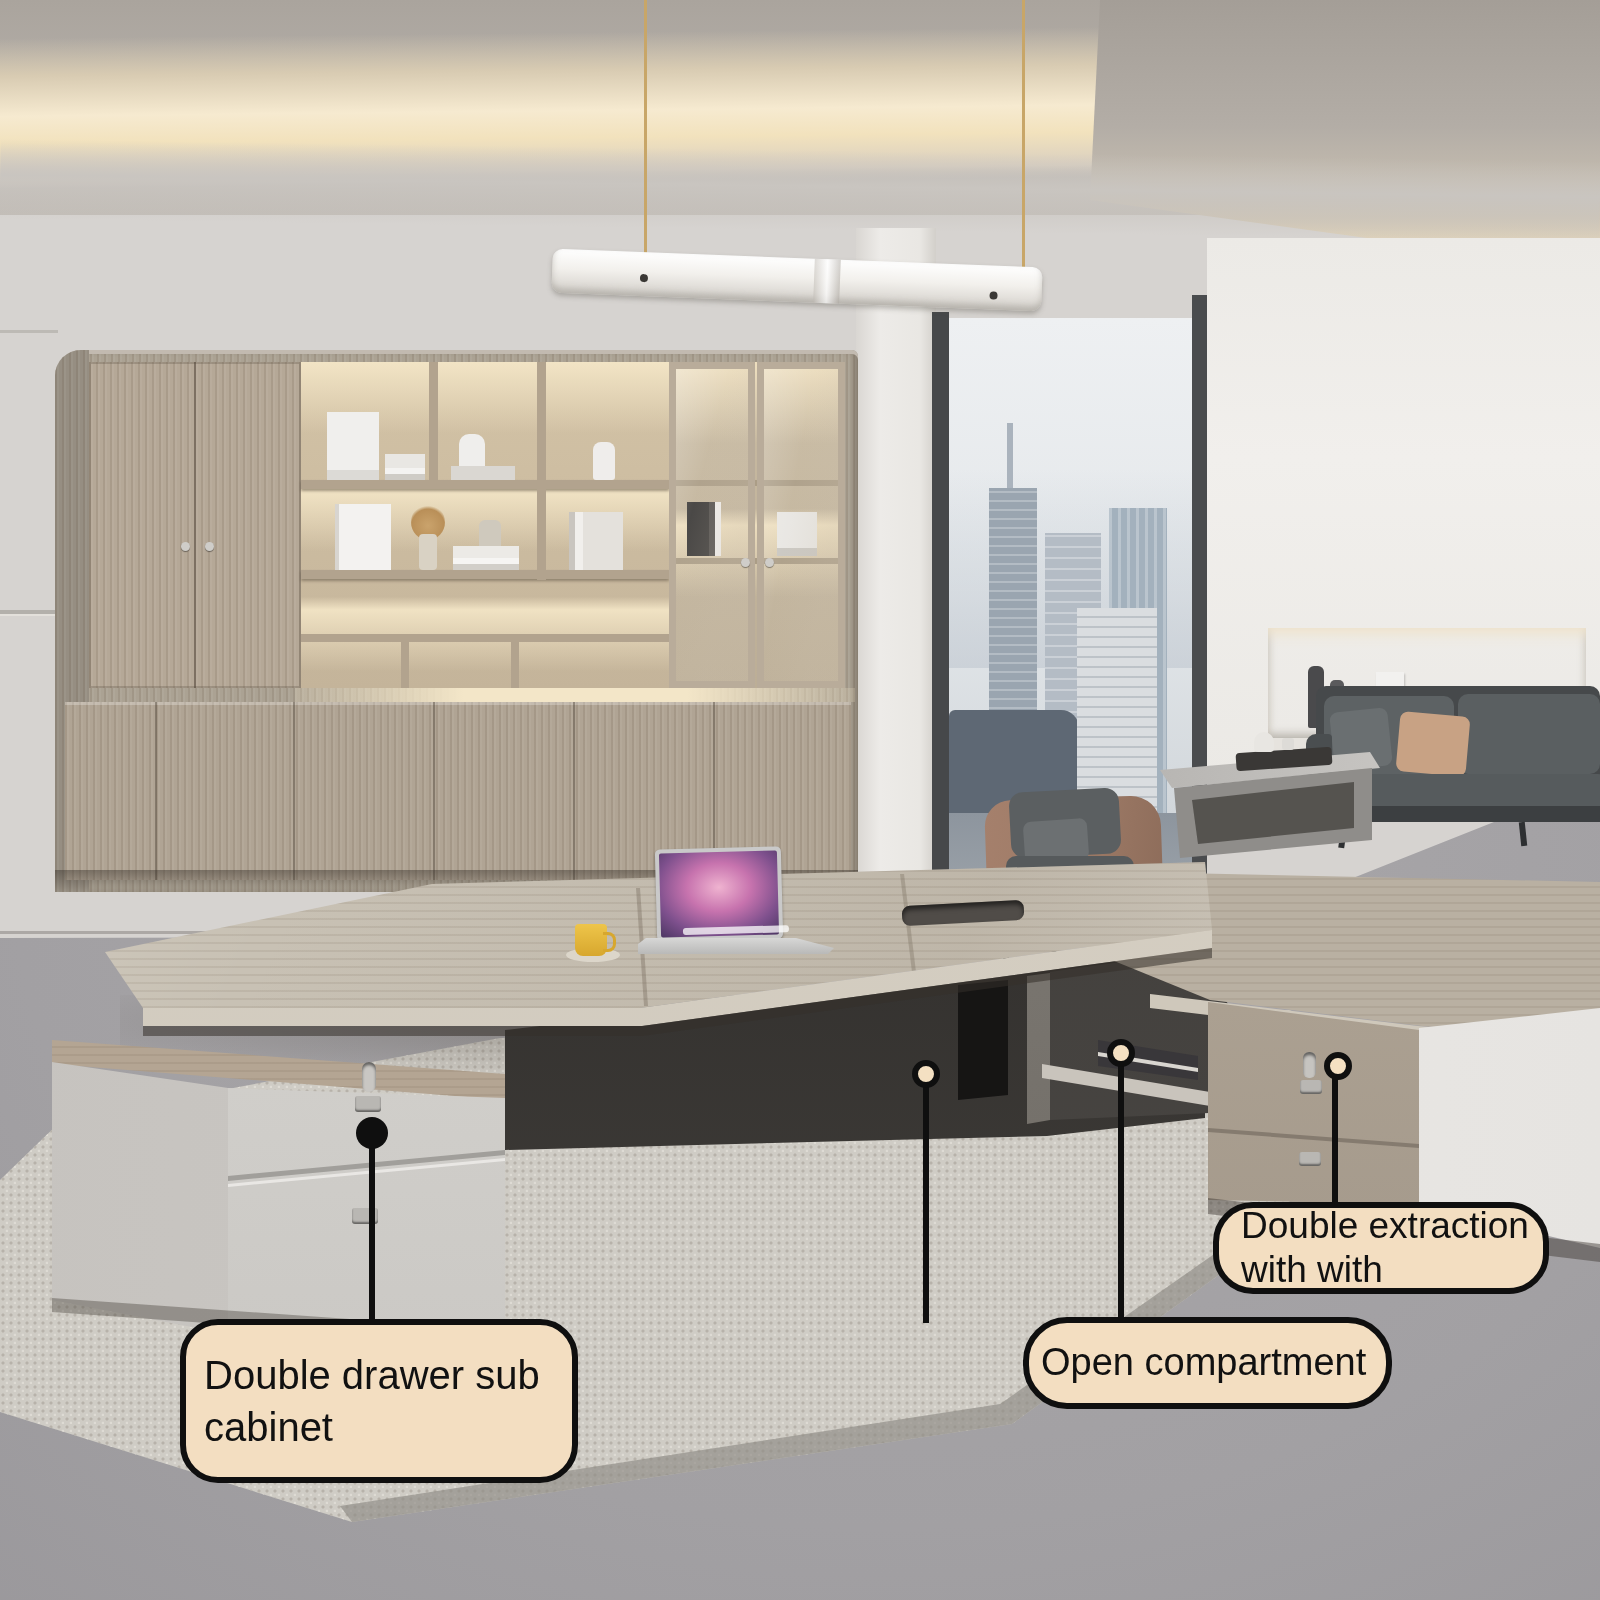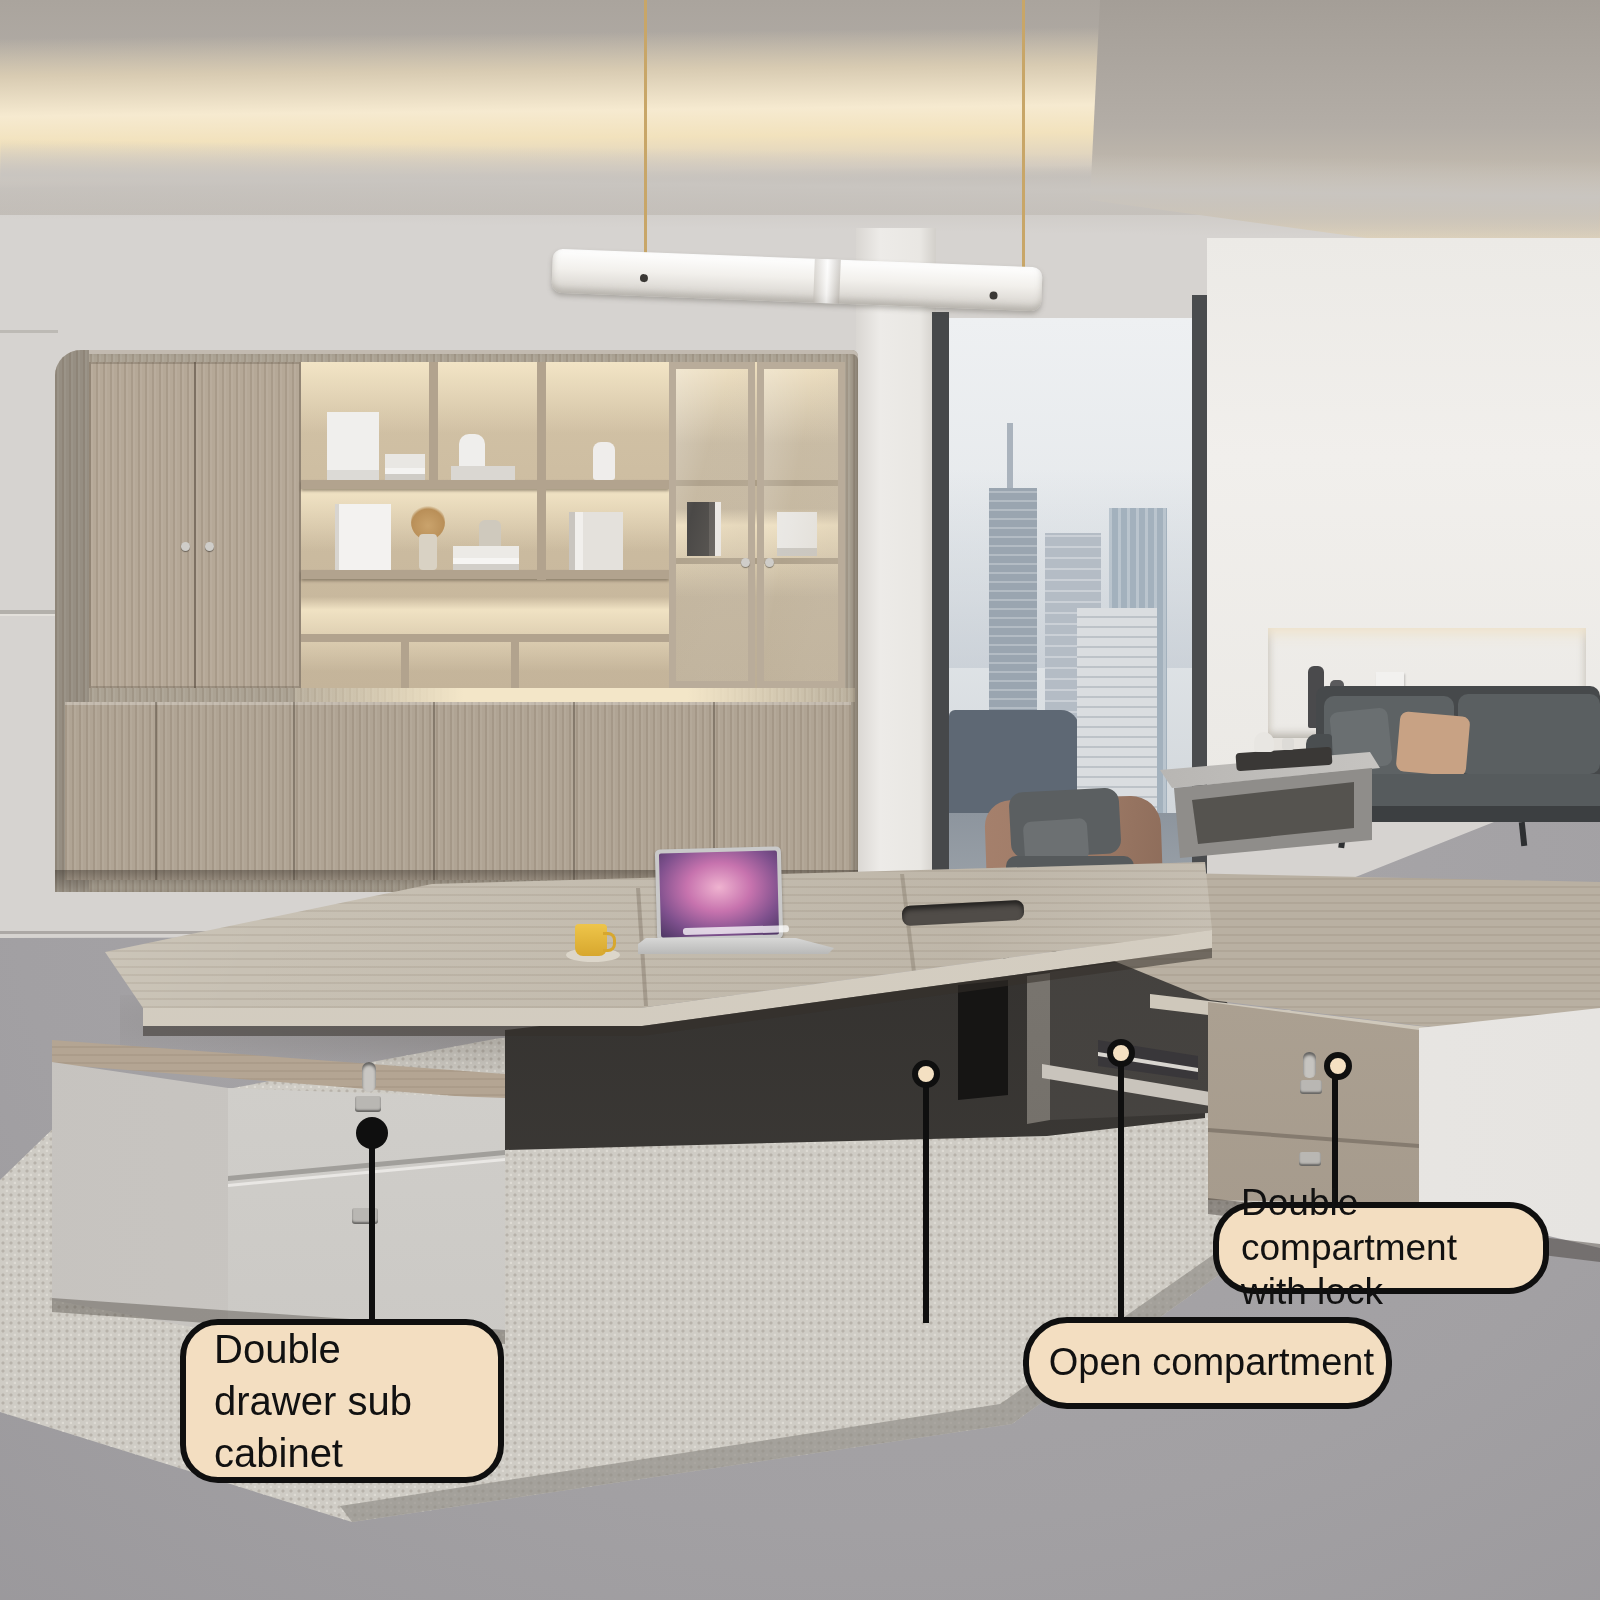--- a/index.html
+++ b/index.html
@@ -242,23 +242,23 @@
   <div class="leader" style="left:369px;top:1133px;height:192px;"></div>
   <div class="leader" style="left:923px;top:1074px;height:249px;"></div>
   <div class="leader" style="left:1118px;top:1053px;height:270px;"></div>
   <div class="leader" style="left:1332px;top:1066px;height:142px;"></div>
 
   <div class="dot-solid" style="left:356px;top:1117px;width:32px;height:32px;"></div>
   <div class="dot-ring" style="left:912px;top:1060px;width:28px;height:28px;"></div>
   <div class="dot-ring" style="left:1107px;top:1039px;width:28px;height:28px;"></div>
   <div class="dot-ring" style="left:1324px;top:1052px;width:28px;height:28px;"></div>
 
-  <div class="callout" style="left:180px;top:1319px;width:324px;height:164px;border-radius:38px;padding:14px 28px;font-size:40px;line-height:1.3;justify-content:flex-end;">
+  <div class="callout" style="left:180px;top:1319px;width:398px;height:164px;border-radius:38px;padding:14px 18px;font-size:40px;line-height:1.3;justify-content:flex-end;">
       <span class="txt">Double drawer sub cabinet</span>
   </div>
   <div class="callout" style="left:1023px;top:1317px;width:369px;height:92px;border-radius:44px;padding:4px 12px;font-size:38px;line-height:1.2;white-space:nowrap;justify-content:center;">
-      <span class="txt" style="text-align:right;">Open compartment</span>
+      <span class="txt" style="text-align:left;">Open compartment</span>
   </div>
   <div class="callout" style="left:1213px;top:1202px;width:336px;height:92px;border-radius:40px;padding:2px 14px 2px 22px;font-size:37px;line-height:1.2;">
-      <span class="txt">Double compartment with lock</span>
+      <span class="txt">Double extraction with with</span>
   </div>
 
 </div>
 
 </body></html>

